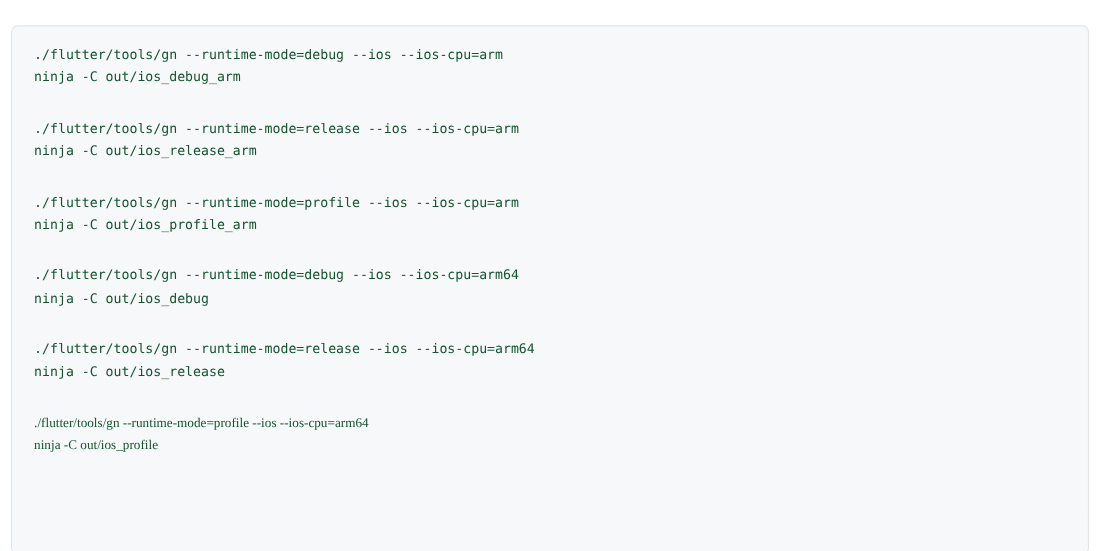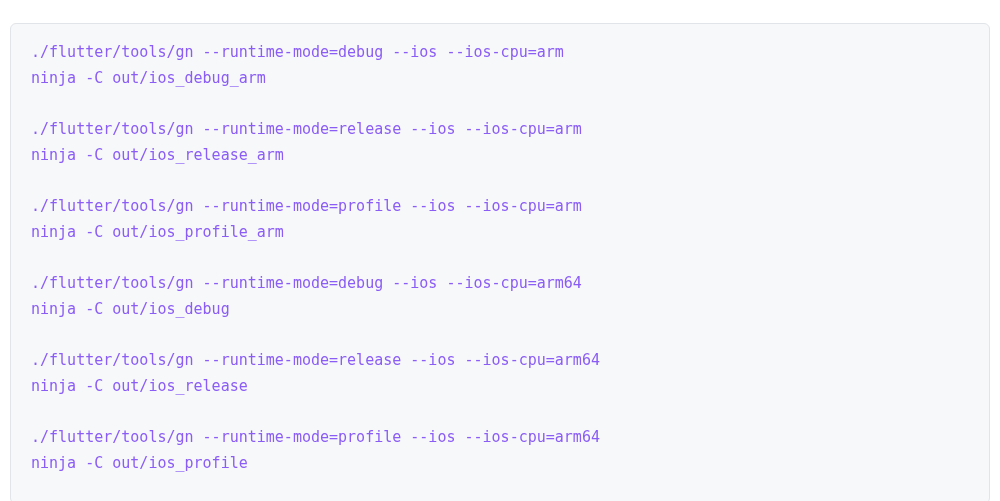--- a/index.html
+++ b/index.html
@@ -16,24 +16,25 @@
       box-sizing: border-box;
       width: 980px;
       height: 481px;
       overflow: hidden;
     }
     .group {
       margin-bottom: 26px;
     }
     .group:last-child {
       margin-bottom: 0;
+      font-family: Liberation Serif, serif;
     }
     .line {
-      font-size: 15px;
+      font-size: 12px;
       line-height: 1.7;
-      color: #8b5cf6;
+      color: #14532d;
       white-space: pre;
     }
   </style>
 </head>
 <body>
 
 <pre class="code-block"><div class="group"><div class="line">./flutter/tools/gn --runtime-mode=debug --ios --ios-cpu=arm</div><div class="line">ninja -C out/ios_debug_arm</div></div><div class="group"><div class="line">./flutter/tools/gn --runtime-mode=release --ios --ios-cpu=arm</div><div class="line">ninja -C out/ios_release_arm</div></div><div class="group"><div class="line">./flutter/tools/gn --runtime-mode=profile --ios --ios-cpu=arm</div><div class="line">ninja -C out/ios_profile_arm</div></div><div class="group"><div class="line">./flutter/tools/gn --runtime-mode=debug --ios --ios-cpu=arm64</div><div class="line">ninja -C out/ios_debug</div></div><div class="group"><div class="line">./flutter/tools/gn --runtime-mode=release --ios --ios-cpu=arm64</div><div class="line">ninja -C out/ios_release</div></div><div class="group"><div class="line">./flutter/tools/gn --runtime-mode=profile --ios --ios-cpu=arm64</div><div class="line">ninja -C out/ios_profile</div></div></pre>
 
 </body></html>

